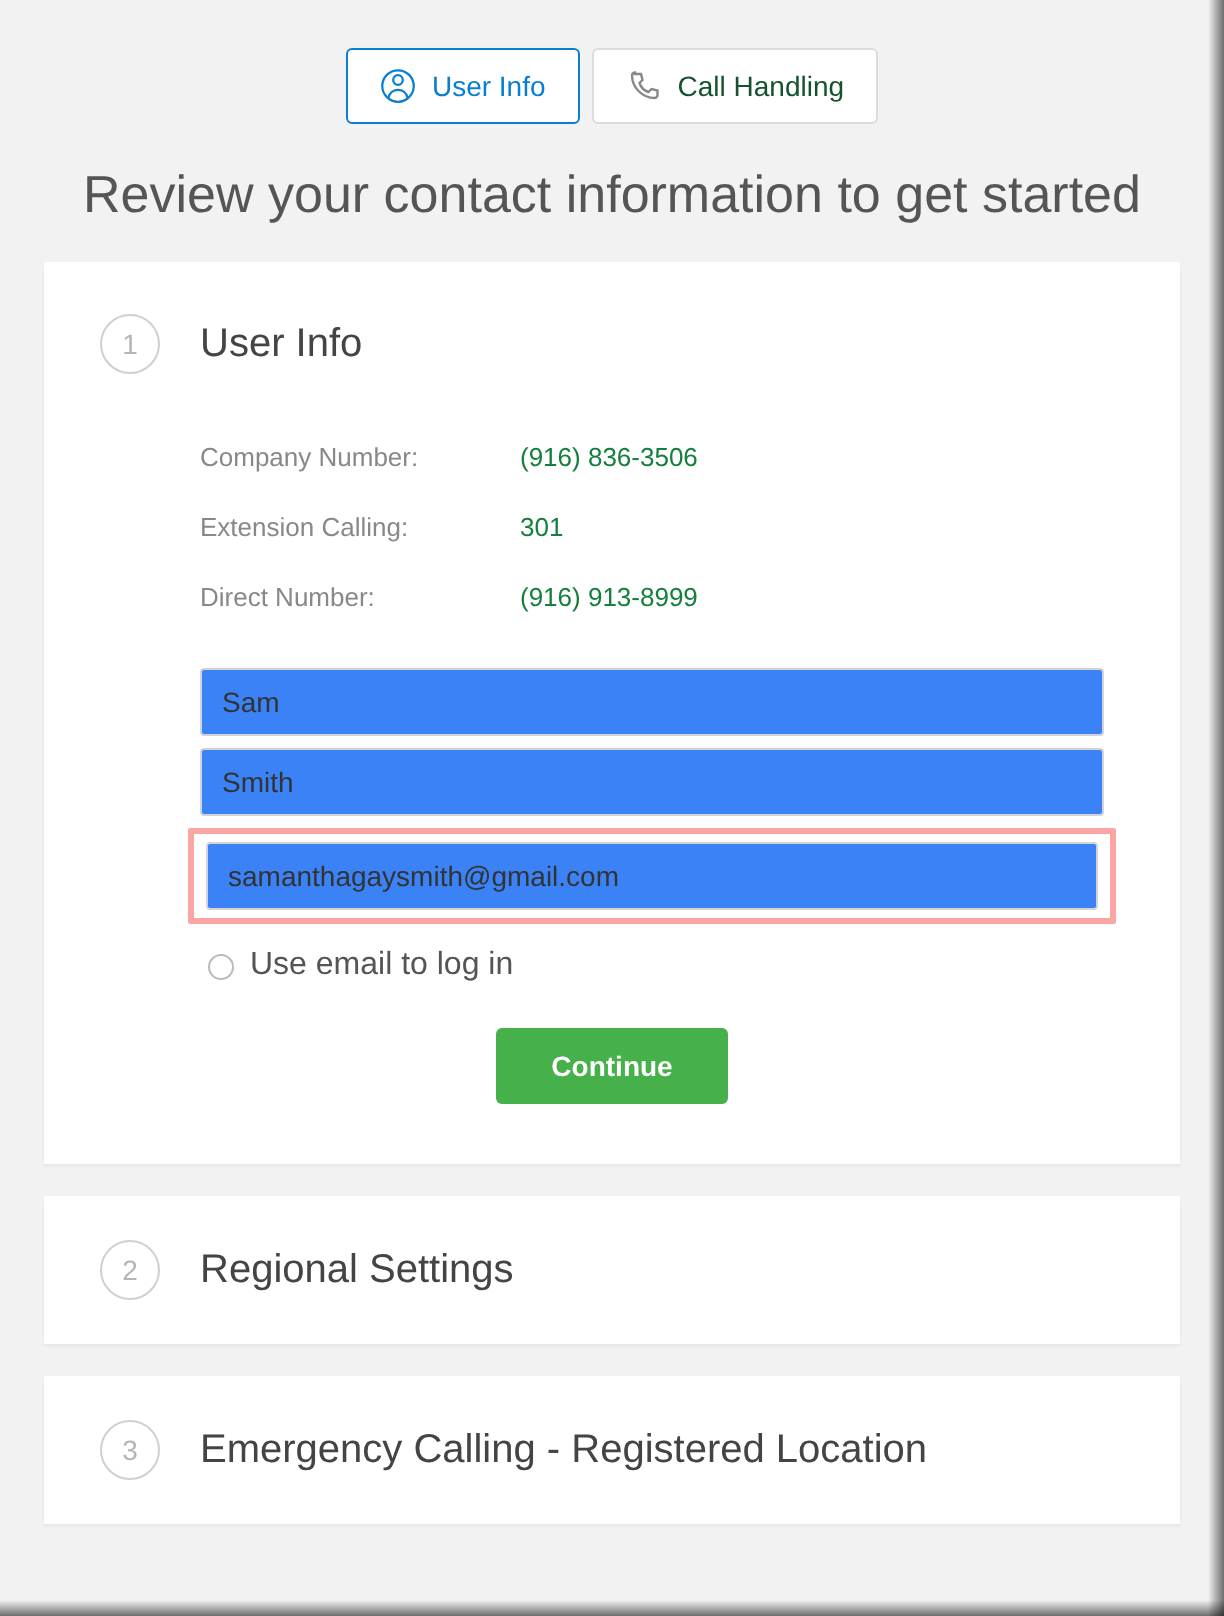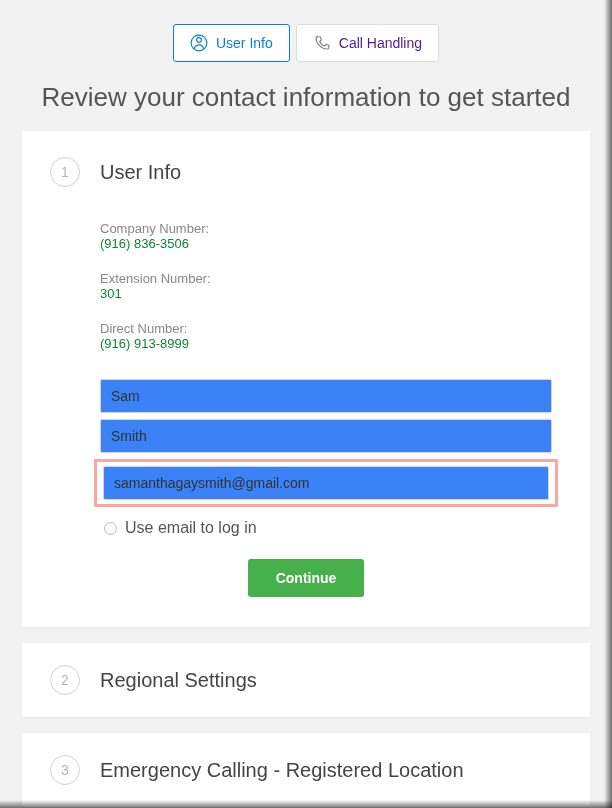--- a/index.html
+++ b/index.html
@@ -23,21 +23,21 @@
     }
     .tab {
       display: flex;
       align-items: center;
       gap: 8px;
       padding: 9px 16px;
       border: 1px solid #dcdcdc;
       border-radius: 3px;
       background: #fff;
       font-size: 14px;
-      color: #4c1d95;
+      color: #14532d;
       cursor: pointer;
     }
     .tab.active {
       border-color: #0a7ed2;
       color: #0a7ed2;
     }
     .tab .icon-svg { width: 18px; height: 18px; display: block; }
     .heading {
       text-align: center;
       font-size: 26px;
@@ -74,21 +74,20 @@
       font-weight: 400;
       color: #444;
     }
     .info-table {
       margin: 24px 0 18px 50px;
     }
     .info-row {
       display: flex;
       font-size: 13px;
       padding: 10px 0;
-      flex-direction: column;
     }
     .info-label {
       width: 160px;
       color: #888;
     }
     .info-value {
       color: #15803d;
     }
     .form-section {
       margin-left: 50px;
@@ -196,21 +195,21 @@
       <div class="step-circle">1</div>
       <div class="card-title">User Info</div>
     </div>
 
     <div class="info-table">
       <div class="info-row">
         <div class="info-label">Company Number:</div>
         <div class="info-value">(916) 836-3506</div>
       </div>
       <div class="info-row">
-        <div class="info-label">Extension Number:</div>
+        <div class="info-label">Extension Calling:</div>
         <div class="info-value">301</div>
       </div>
       <div class="info-row">
         <div class="info-label">Direct Number:</div>
         <div class="info-value">(916) 913-8999</div>
       </div>
     </div>
 
     <div class="form-section">
       <input class="text-input" type="text" value="Sam" style="">

